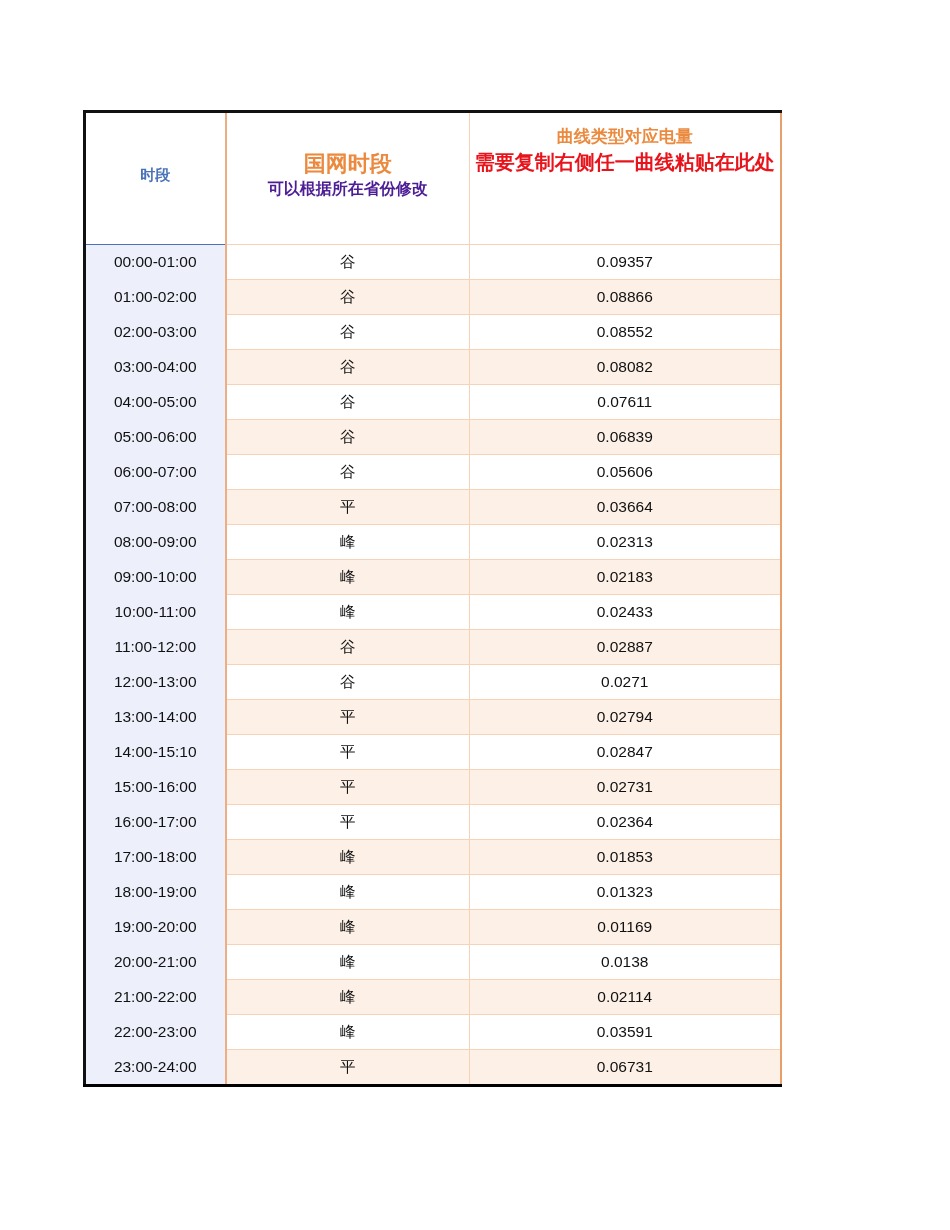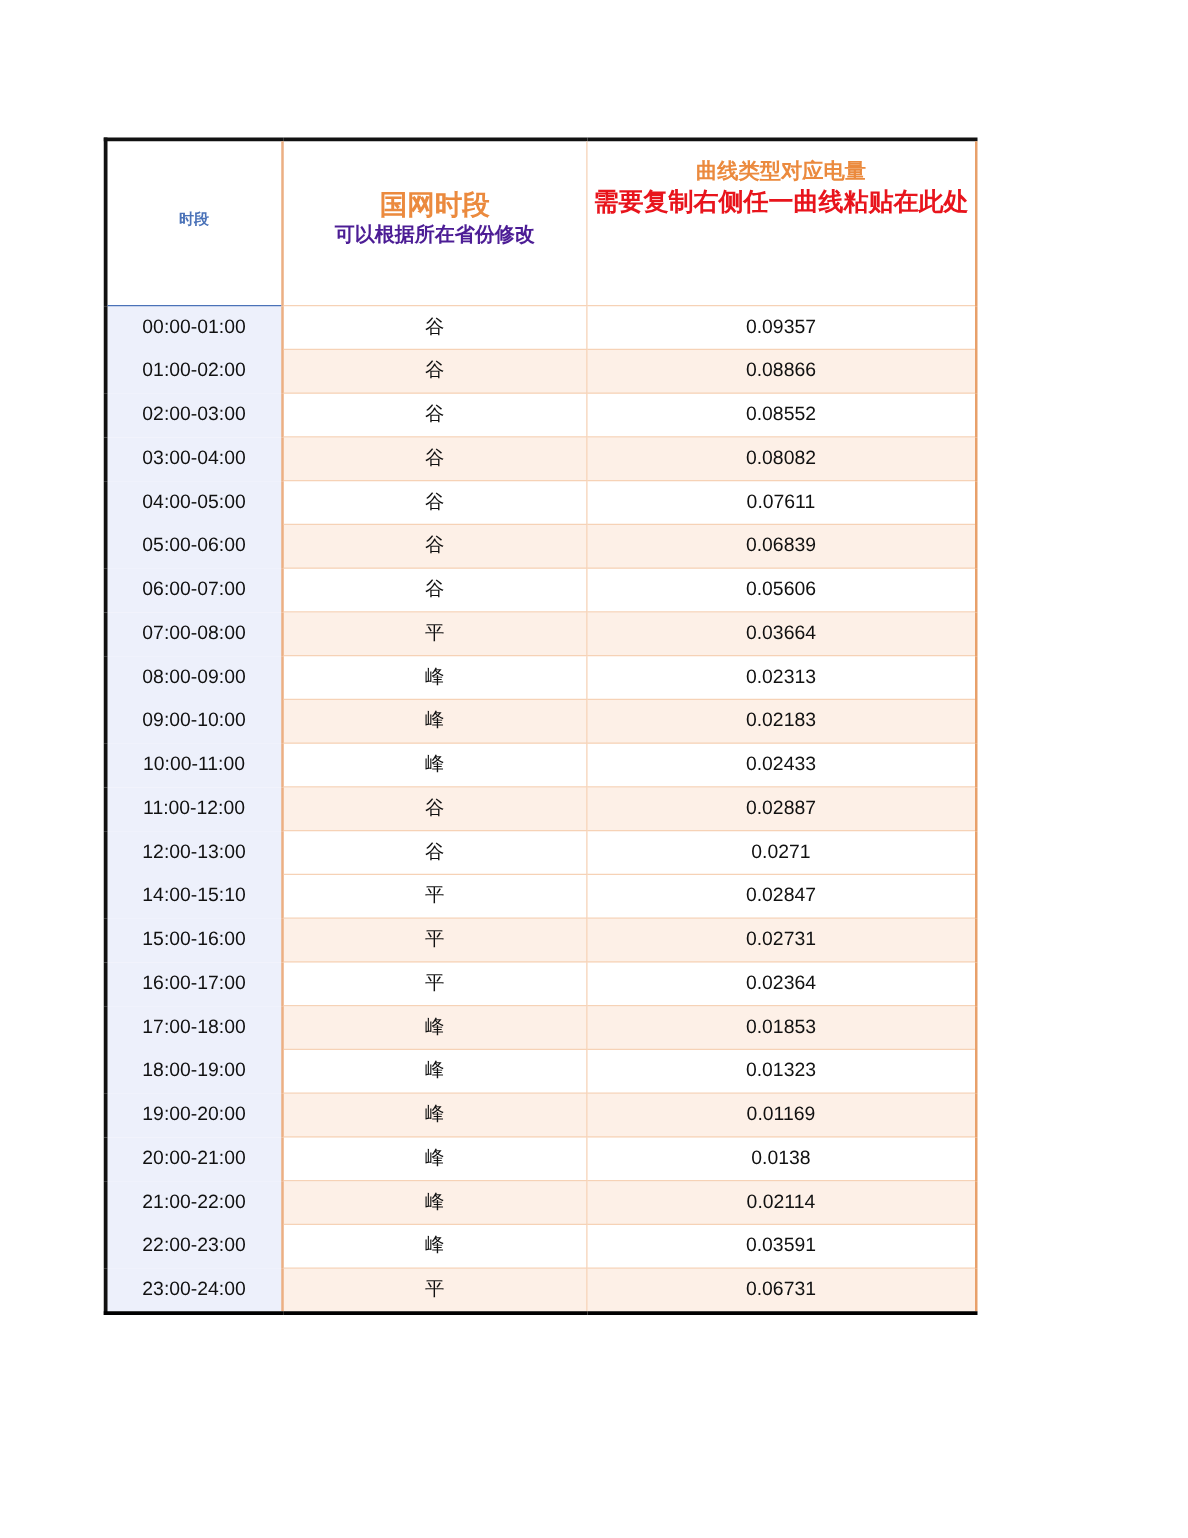--- a/index.html
+++ b/index.html
@@ -45,21 +45,21 @@
       border-bottom: 1px solid #f6d2b6;
     }
     th.h3 {
       border-right: 2px solid #e8a06a;
       border-bottom: 1px solid #f6d2b6;
       vertical-align: top !important;
     }
     .h1-title {
       color: #4a72b8;
       font-weight: bold;
-      font-size: 12px;
+      font-size: 15px;
       display: block;
       margin-top: -6px;
     }
     .h2-title {
       color: #eb8a3e;
       font-weight: bold;
       font-size: 22px;
       display: block;
       line-height: 28px;
       margin-top: -8px;
@@ -205,20 +205,25 @@
       <tr class="row-alt">
         <td class="time-cell">11:00-12:00</td>
         <td class="period-cell">谷</td>
         <td class="value-cell">0.02887</td>
       </tr>
       <tr class="row-base">
         <td class="time-cell">12:00-13:00</td>
         <td class="period-cell">谷</td>
         <td class="value-cell">0.0271</td>
       </tr>
+      <tr class="row-alt">
+        <td class="time-cell">13:00-14:00</td>
+        <td class="period-cell">平</td>
+        <td class="value-cell">0.02794</td>
+      </tr>
       <tr class="row-base">
         <td class="time-cell">14:00-15:10</td>
         <td class="period-cell">平</td>
         <td class="value-cell">0.02847</td>
       </tr>
       <tr class="row-alt">
         <td class="time-cell">15:00-16:00</td>
         <td class="period-cell">平</td>
         <td class="value-cell">0.02731</td>
       </tr>

